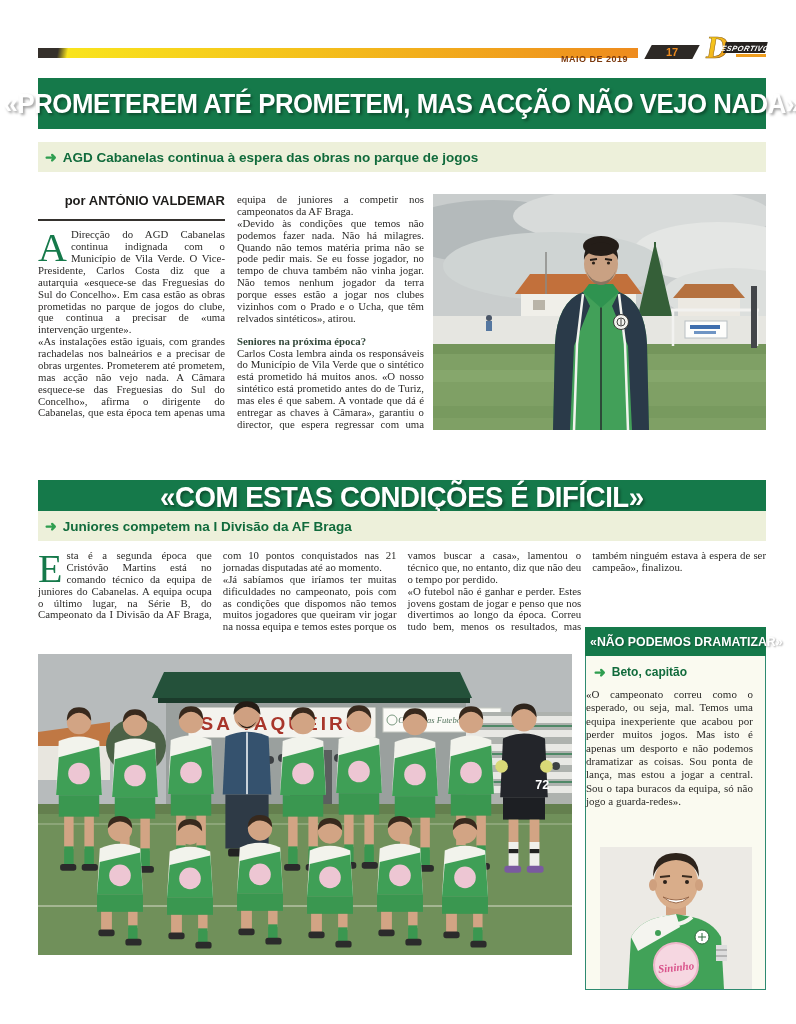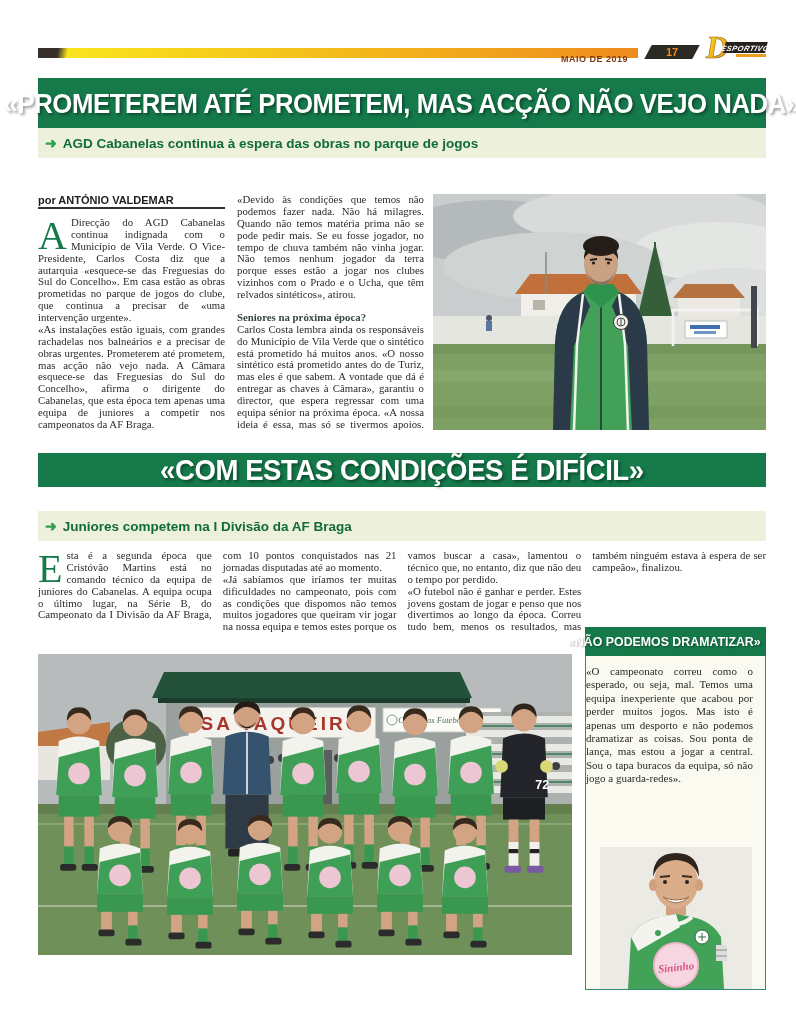--- a/index.html
+++ b/index.html
@@ -17,50 +17,50 @@
     font:bold 11px/14px "Liberation Sans",sans-serif;color:#ee8b1e;text-align:center;}
   #logo{position:absolute;left:698px;top:33px;width:72px;height:28px;}
   
   .banner{position:absolute;left:38px;width:728px;background:#15794a;
     display:flex;align-items:center;justify-content:center;}
   .banner .bt{font-family:"Liberation Sans",sans-serif;font-weight:bold;color:#fff;
     white-space:nowrap;transform:scaleX(.92);letter-spacing:-.5px;
     text-shadow:2px 2px 3px rgba(0,0,0,.38);}
   #banner1{top:78px;height:51px;}
   #banner1 .bt{font-size:28px;}
-  #banner2{top:453px;height:34px;}
+  #banner2{top:480px;height:34px;}
   #banner2 .bt{font-size:30px;}
   
   .kicker{position:absolute;left:38px;width:728px;height:30px;background:#edf0da;
     display:flex;align-items:center;box-sizing:border-box;padding-left:7px;
     font-family:"Liberation Sans",sans-serif;font-weight:bold;font-size:13.5px;color:#116b3c;}
   .arrow{color:#2f9e50;font-size:14px;margin-right:6px;line-height:1;}
   .arrow::before{content:"➜";}
-  #kicker1{top:128px;text-align:center;}
+  #kicker1{top:142px;text-align:center;}
   #kicker2{top:511px;}
   
   .bodytext{font-size:10.8px;line-height:1.1;text-align:justify;color:#2b2a28;}
   .bodytext p{margin:0;}
   #a1-text{position:absolute;left:38px;top:194px;width:386px;height:240px;
     column-count:2;column-gap:12px;column-fill:auto;overflow:hidden;}
   #a2-text{position:absolute;left:38px;top:550px;width:728px;height:92px;
     column-count:4;column-gap:11px;column-fill:auto;overflow:hidden;}
-  .byline{font-family:"Liberation Sans",sans-serif;font-weight:bold;font-size:11px;
-    color:#1e1d1b;border-bottom:2.5px solid #35322e;
-    padding-bottom:1px;margin-bottom:8px;}
+  .byline{font-family:"Liberation Sans",sans-serif;font-weight:bold;font-size:13px;
+    text-align:right;color:#1e1d1b;border-bottom:2.5px solid #35322e;
+    padding-bottom:11px;margin-bottom:8px;}
   .dropcap{float:left;font-size:40px;line-height:33px;color:#15794a;
     padding:2px 4px 0 0;}
   .subhead{font-weight:bold;color:#33473a;margin-top:11px !important;}
   
   #a1-photo{position:absolute;left:433px;top:194px;width:333px;height:236px;}
   #team-photo{position:absolute;left:38px;top:654px;width:534px;height:301px;}
   svg{display:block;}
   
   #sb-banner{position:absolute;left:585px;top:627px;width:181px;height:29px;background:#15794a;
-    display:flex;align-items:center;justify-content:flex-end;}
+    display:flex;align-items:center;justify-content:flex-start;}
   #sb-banner .bt{font-family:"Liberation Sans",sans-serif;font-weight:bold;font-size:13px;
     color:#fff;white-space:nowrap;transform:scaleX(.95);text-shadow:1px 1px 2px rgba(0,0,0,.35);}
   #sb-box{position:absolute;left:585px;top:656px;width:181px;height:334px;box-sizing:border-box;
     background:#fafaf0;border:1px solid #2e8a70;border-top:none;}
   #sb-kicker{display:flex;align-items:center;padding:9px 8px 0 8px;
     font-family:"Liberation Sans",sans-serif;font-weight:bold;font-size:12px;color:#116b3c;}
   #sb-quote{padding:9px 12px 0 0;font-size:11px;line-height:1.22;
     text-align:justify;color:#2b2a28;}
   #sb-photo{position:absolute;bottom:0;left:50%;transform:translateX(-50%);
     width:152px;height:142px;}
@@ -302,20 +302,24 @@
   <use href="#plK" transform="translate(195,161) scale(1.35)"></use>
   <use href="#plK" transform="translate(265,164) scale(1.35)"></use>
   <use href="#plK" transform="translate(335,162) scale(1.35)"></use>
   <use href="#plK" transform="translate(400,164) scale(1.35)"></use>
 </svg>
 
 <div id="sb-banner">
   <span class="bt">«NÃO PODEMOS DRAMATIZAR»</span>
 </div>
 <div id="sb-box">
+  <div id="sb-kicker">
+    <span class="arrow"></span>
+    <span>Beto, capitão</span>
+  </div>
   <div id="sb-quote">«O campeonato correu como o esperado, ou seja, mal. Temos uma equipa inexperiente que acabou por perder muitos jogos. Mas isto é apenas um desporto e não podemos dramatizar as coisas. Sou ponta de lança, mas estou a jogar a central. Sou o tapa buracos da equipa, só não jogo a guarda-redes».</div>
 
   <svg id="sb-photo" viewBox="0 0 152 142" preserveAspectRatio="none">
     <rect width="152" height="142" fill="#eceae5"></rect>
     <g>
       <rect x="66" y="52" width="20" height="16" fill="#d2a180"></rect>
       <path d="M28 142 L31 90 Q40 74 60 70 L76 67 L92 70 Q112 74 121 90 L124 142 Z" fill="#41a258"></path>
       <path d="M31 90 Q40 74 60 70 L76 67 L80 80 L38 104 Z" fill="#f4f4ef"></path>
       <path d="M60 70 Q76 84 92 70" stroke="#f4f4ef" stroke-width="4" fill="none"></path>
       <circle cx="58" cy="86" r="3" fill="#3f9f56"></circle>

